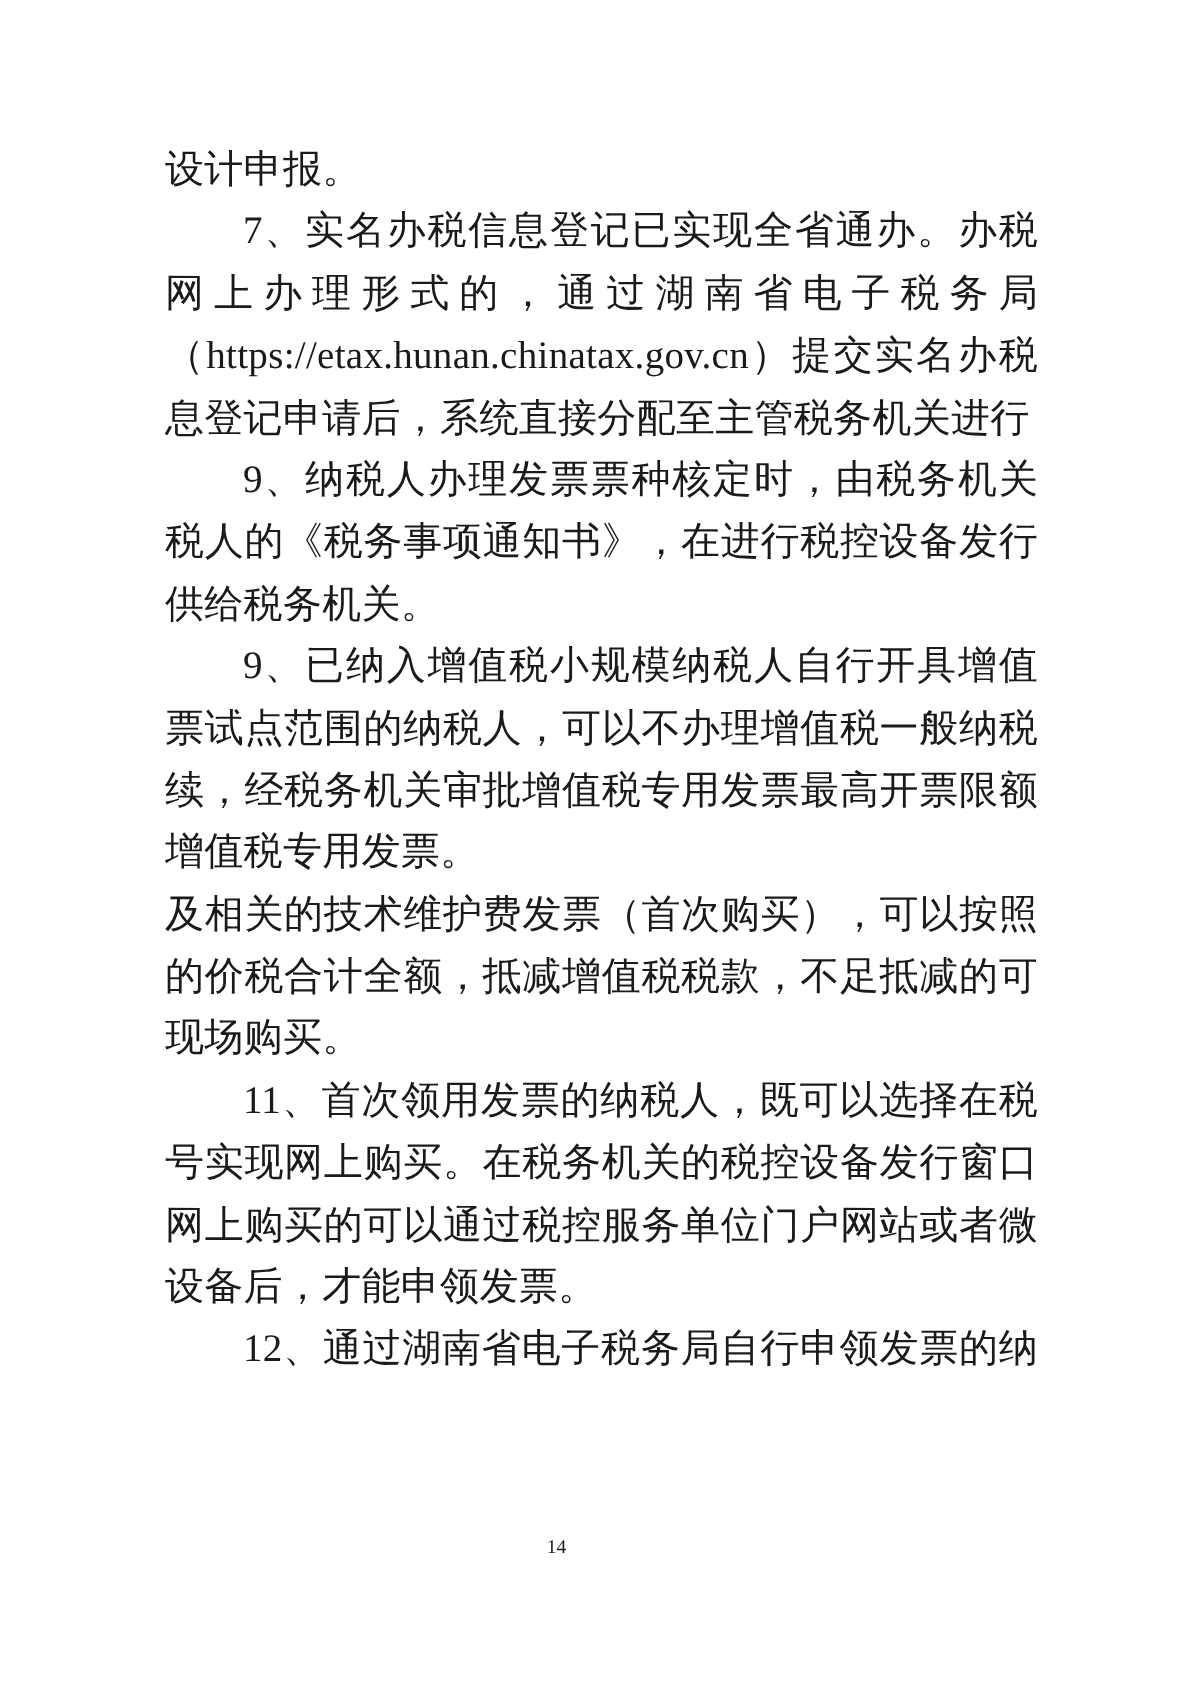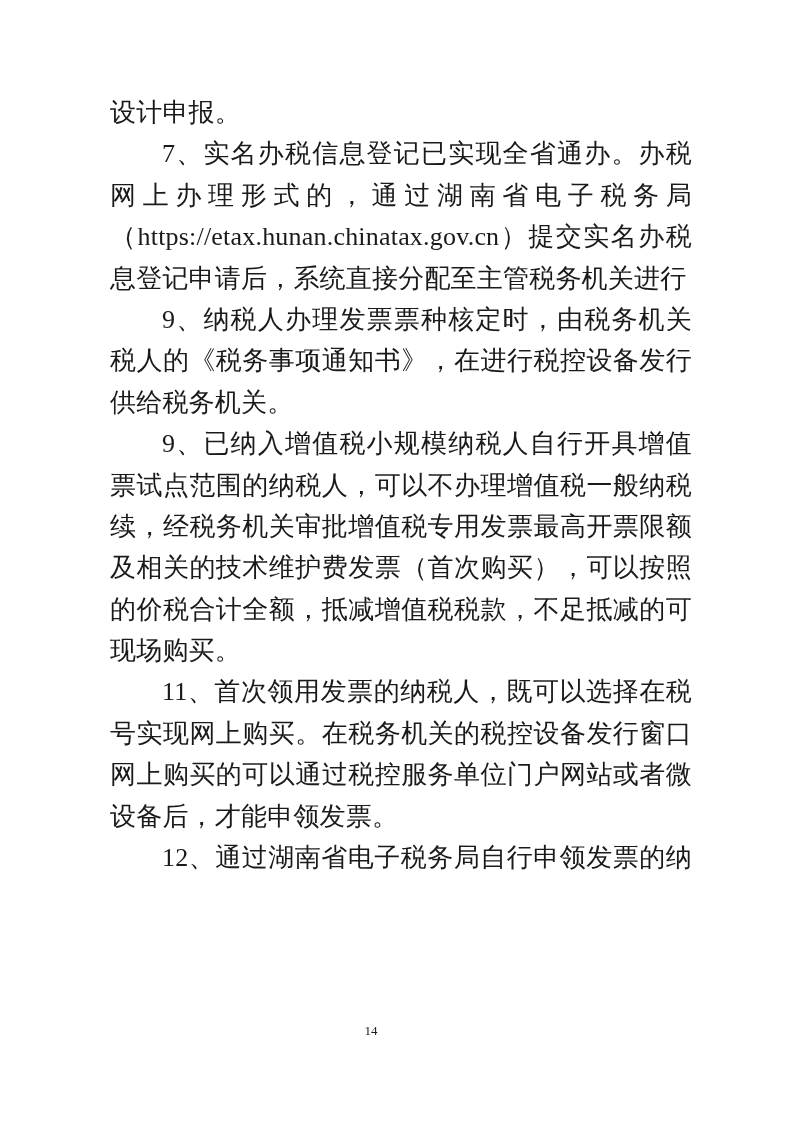--- a/index.html
+++ b/index.html
@@ -74,20 +74,21 @@
     <div class="para">
       <div class="line first">9、纳税人办理发票票种核定时，由税务机关出具给纳</div>
       <div class="line">税人的《税务事项通知书》，在进行税控设备发行时需要提</div>
       <div class="line last">供给税务机关。</div>
     </div>
 
     <div class="para">
       <div class="line first">9、已纳入增值税小规模纳税人自行开具增值税专用发</div>
       <div class="line">票试点范围的纳税人，可以不办理增值税一般纳税人登记手</div>
       <div class="line">续，经税务机关审批增值税专用发票最高开票限额后，领用</div>
+      <div class="line last">增值税专用发票。</div>
     </div>
 
     <div class="para">
       <div class="line">及相关的技术维护费发票（首次购买），可以按照发票票面</div>
       <div class="line">的价税合计全额，抵减增值税税款，不足抵减的可结转下期</div>
       <div class="line last">现场购买。</div>
     </div>
 
     <div class="para">
       <div class="line first">11、首次领用发票的纳税人，既可以选择在税控服务单</div>

